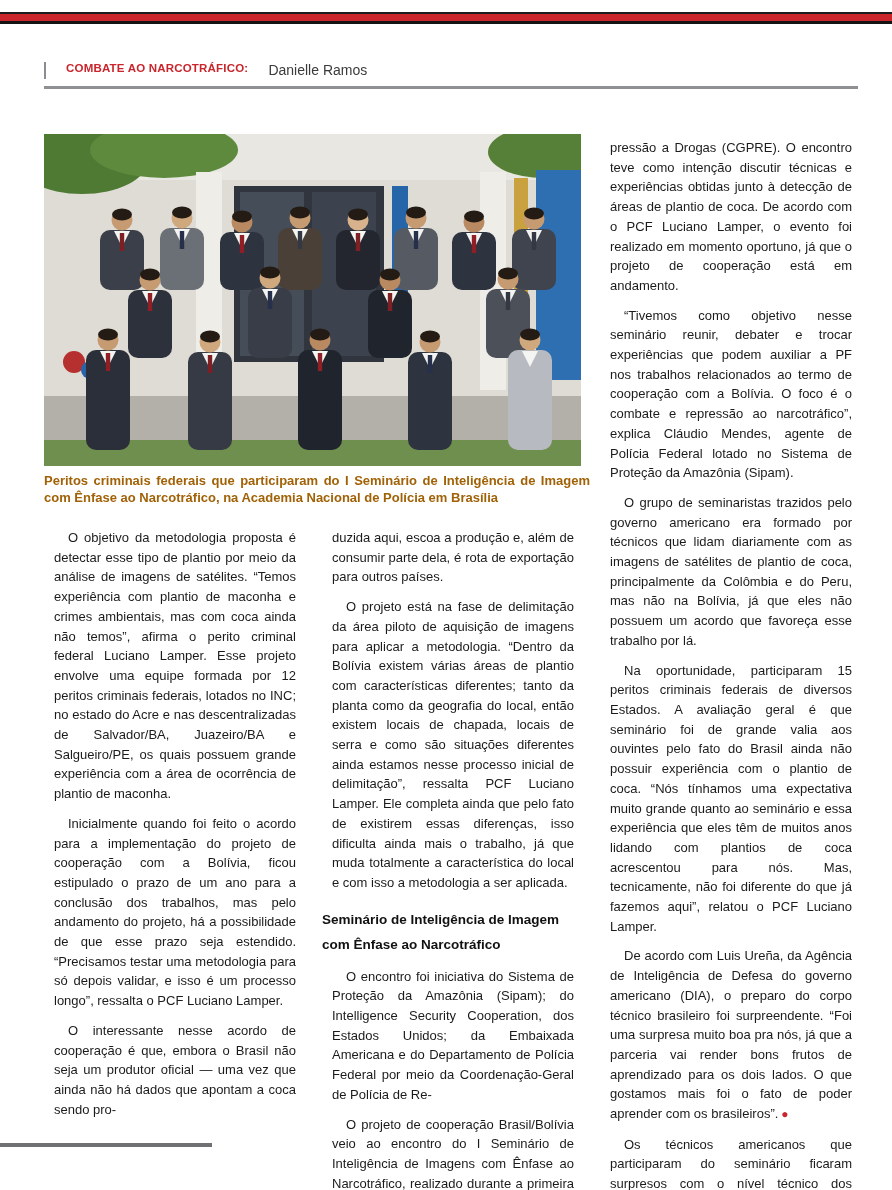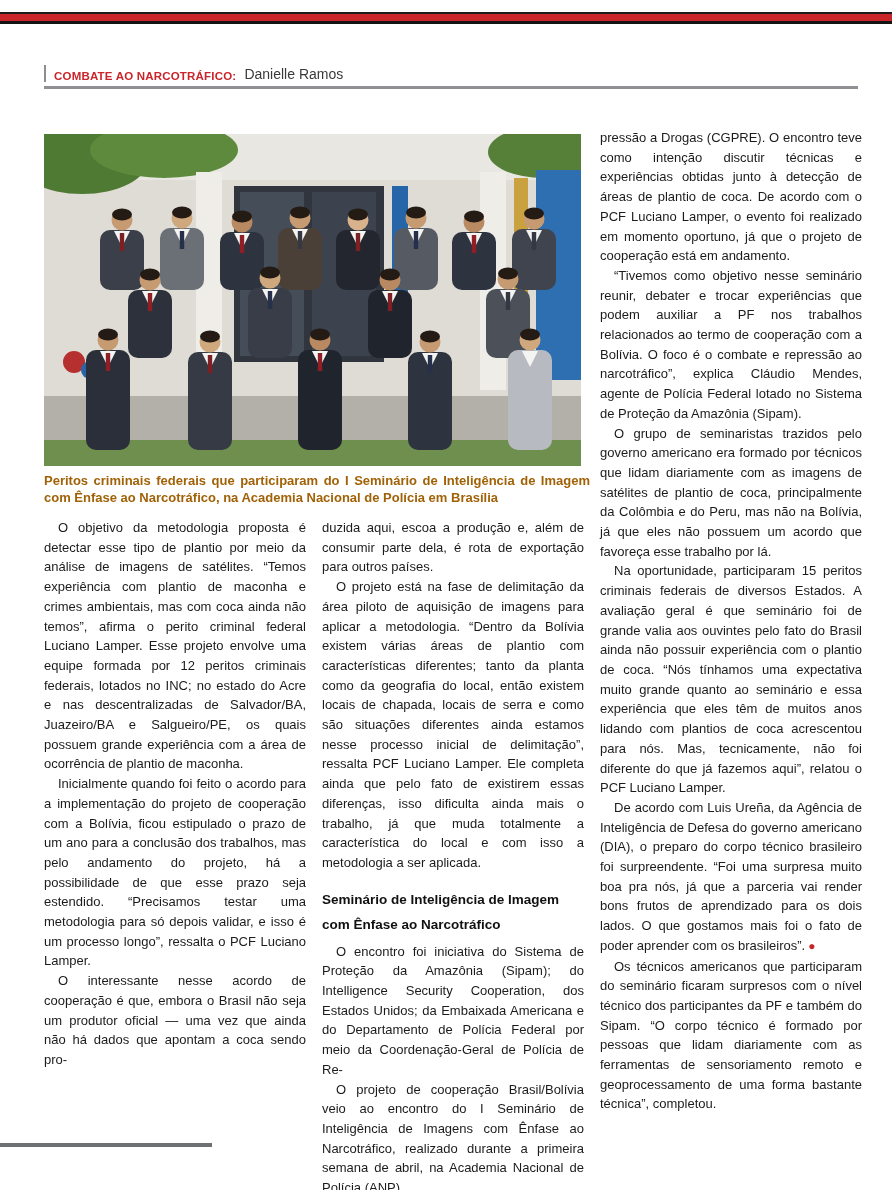--- a/index.html
+++ b/index.html
@@ -3,33 +3,33 @@
 <meta charset="utf-8">
 <style>
   html,body{margin:0;padding:0;background:#fff;}
   .page{position:relative;width:892px;height:1190px;background:#ffffff;overflow:hidden;
         font-family:"Liberation Sans",sans-serif;color:#1b1b1b;}
   
   .bar-black-top{position:absolute;top:12px;left:0;width:892px;height:2px;background:#1c1c1c;}
   .bar-red{position:absolute;top:14px;left:0;width:892px;height:7px;background:#c9252b;}
   .bar-black-bottom{position:absolute;top:21px;left:0;width:892px;height:3px;background:#141414;}
   
-  .kicker{position:absolute;top:62px;left:44px;height:20px;display:flex;align-items:flex-end;gap:8px;}
+  .kicker{position:absolute;top:62px;left:44px;height:20px;display:flex;align-items:flex-start;gap:20px;}
   .kicker-tick{width:2px;height:17px;background:#8b8d90;display:inline-block;}
   .kicker-label{color:#c9252b;font-weight:bold;font-size:11.5px;letter-spacing:.2px;}
   .kicker-author{color:#3a3a3a;font-size:14px;}
   .kicker-rule{position:absolute;top:86px;left:44px;width:814px;height:3px;background:#8f9093;}
   
   .photo{position:absolute;top:134px;left:44px;width:537px;height:332px;overflow:hidden;background:#dfdcd5;}
   .photo svg{display:block;}
   .caption{position:absolute;top:473px;left:44px;width:546px;color:#a16207;font-weight:bold;
            font-size:13px;line-height:16.5px;text-align:justify;}
   
   .col{position:absolute;width:262px;font-size:13px;line-height:19.7px;text-align:justify;hyphens:auto;}
-  .col p{margin:0;}
+  .col p{margin:10px;}
   .col p.ind{text-indent:14px;}
   .col1{left:44px;top:518px;}
   .col2{left:322px;top:518px;}
   .col3{left:600px;top:128px;}
   .subhead{font-size:13.5px;font-weight:bold;color:#111;margin:14px 0 5px 0;line-height:25px;text-align:left;}
   .end-dot{color:#c9252b;font-size:12px;margin-left:3px;}
   
   .footer-rule{position:absolute;top:1143px;left:0;width:212px;height:4px;background:#6e7074;}
   .footer-box{position:absolute;top:1204px;left:0;width:212px;height:55px;background:#97999d;
               display:flex;align-items:center;}

